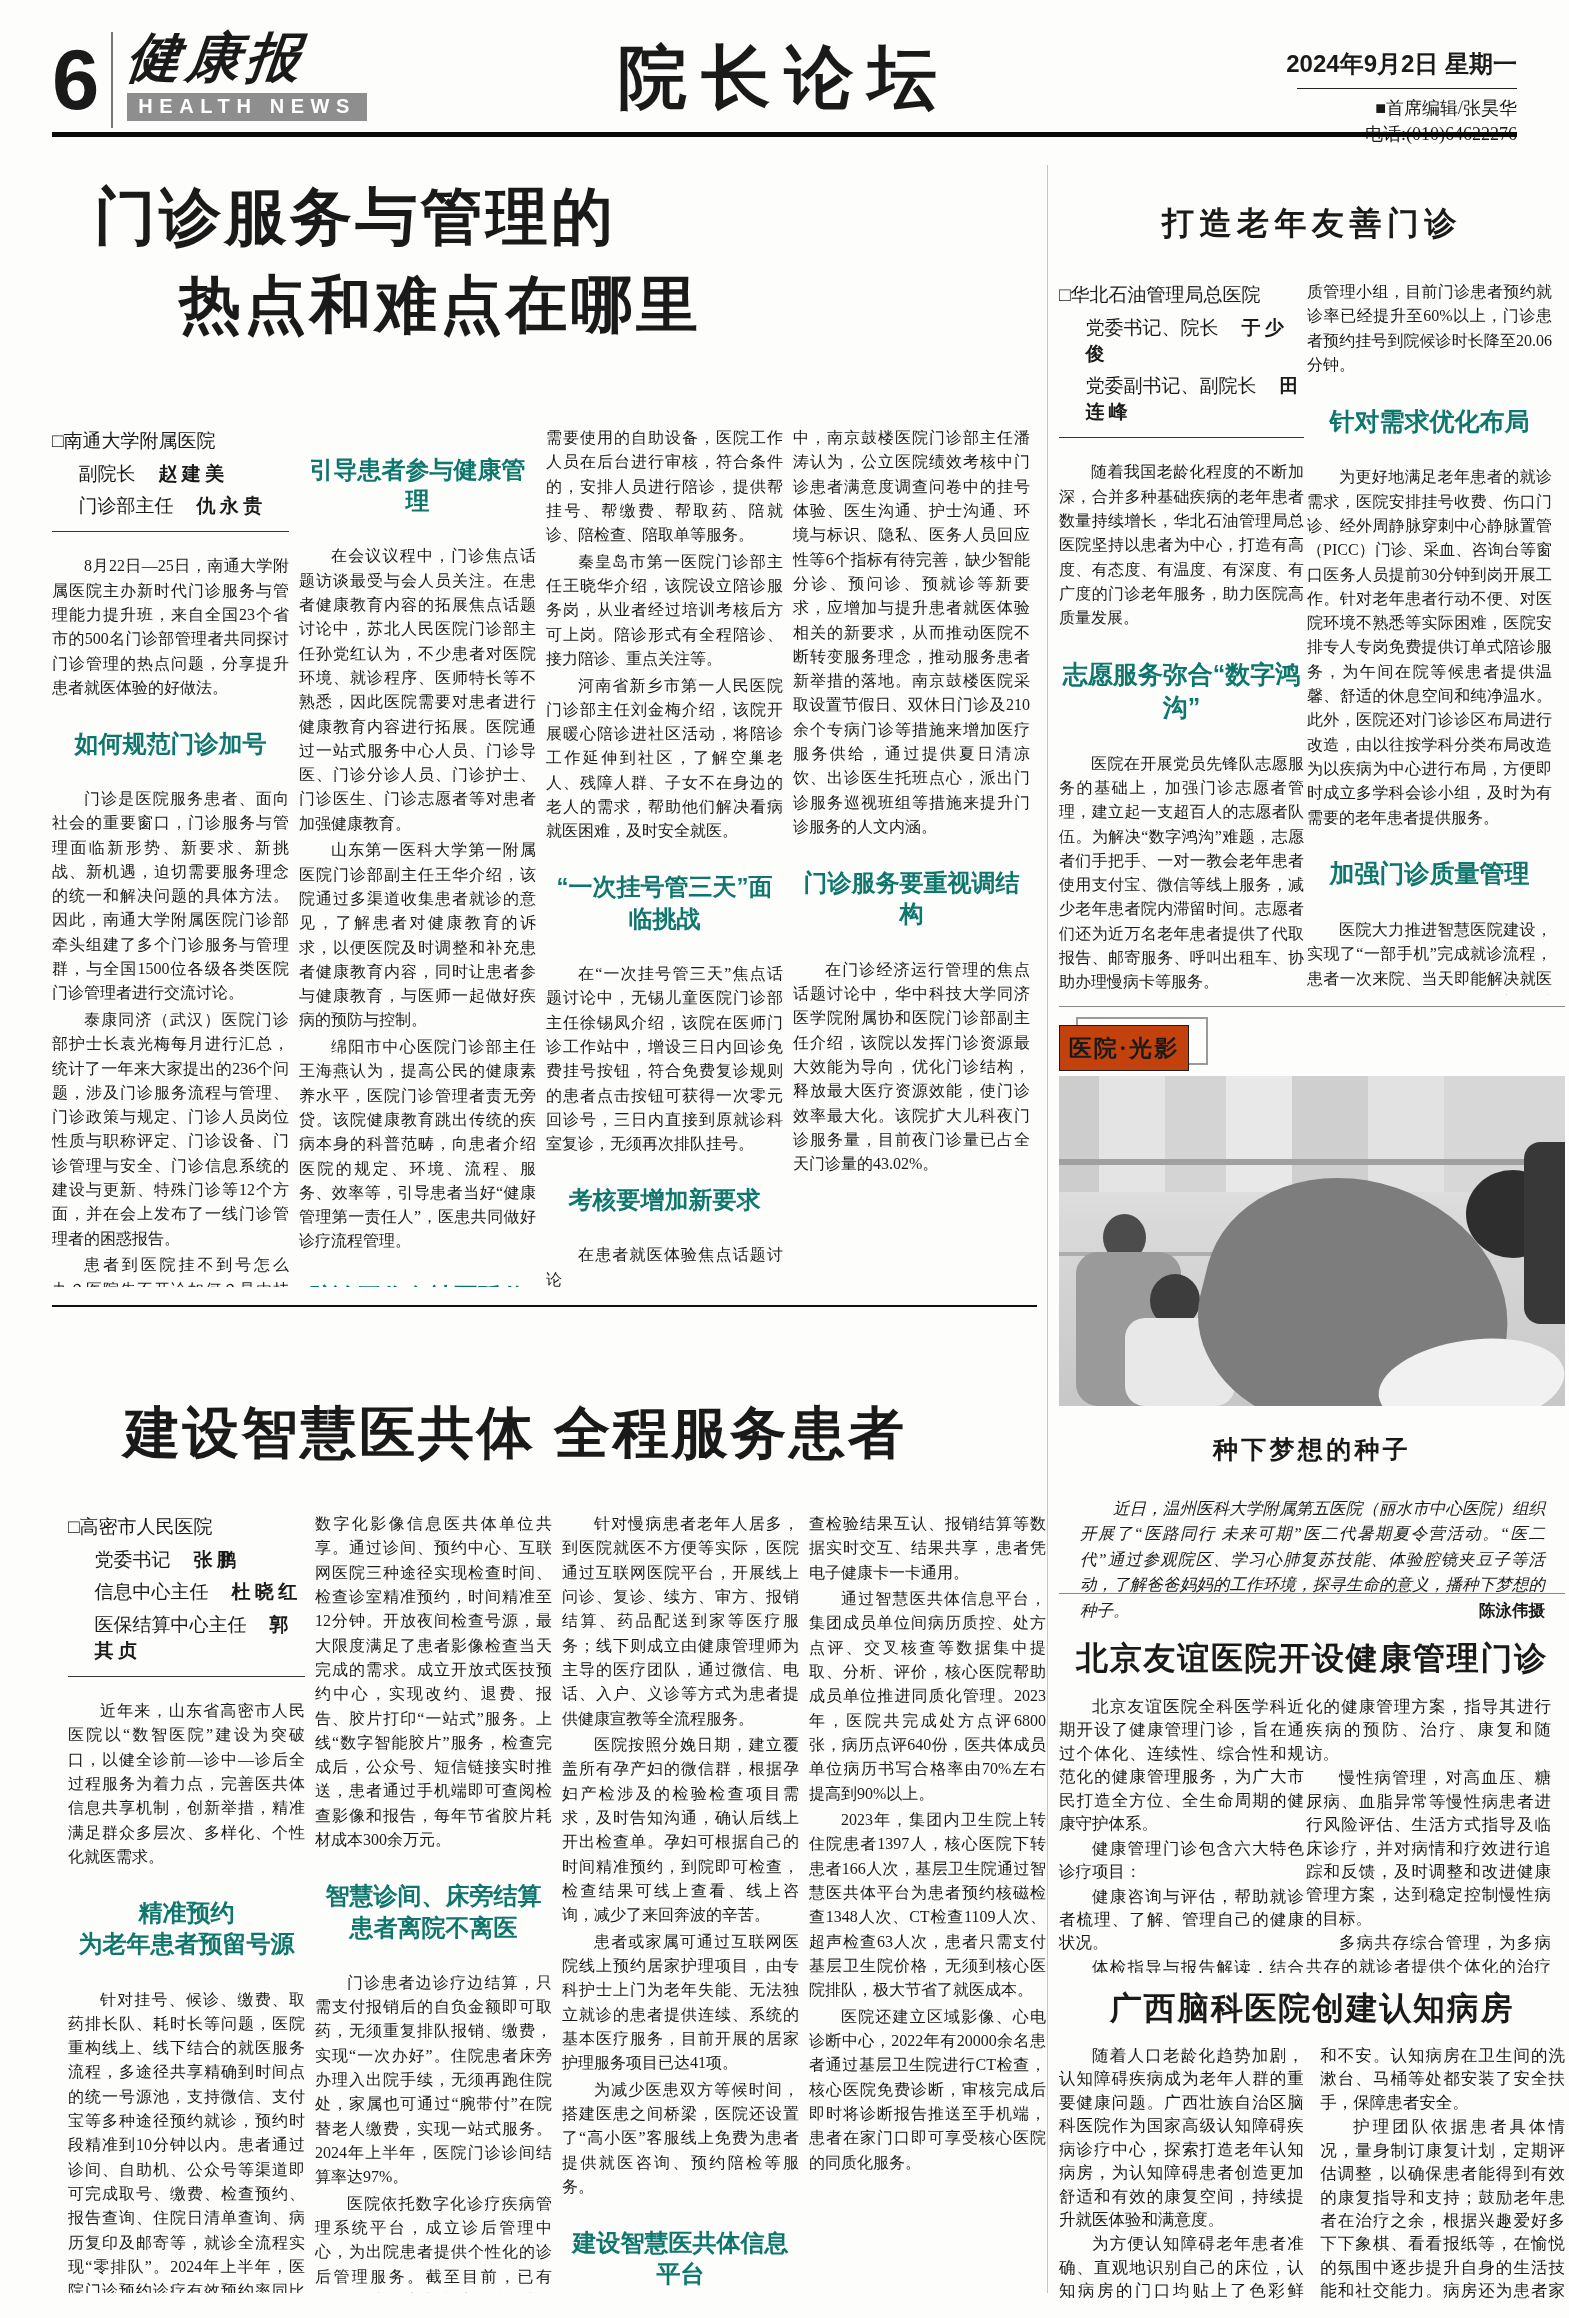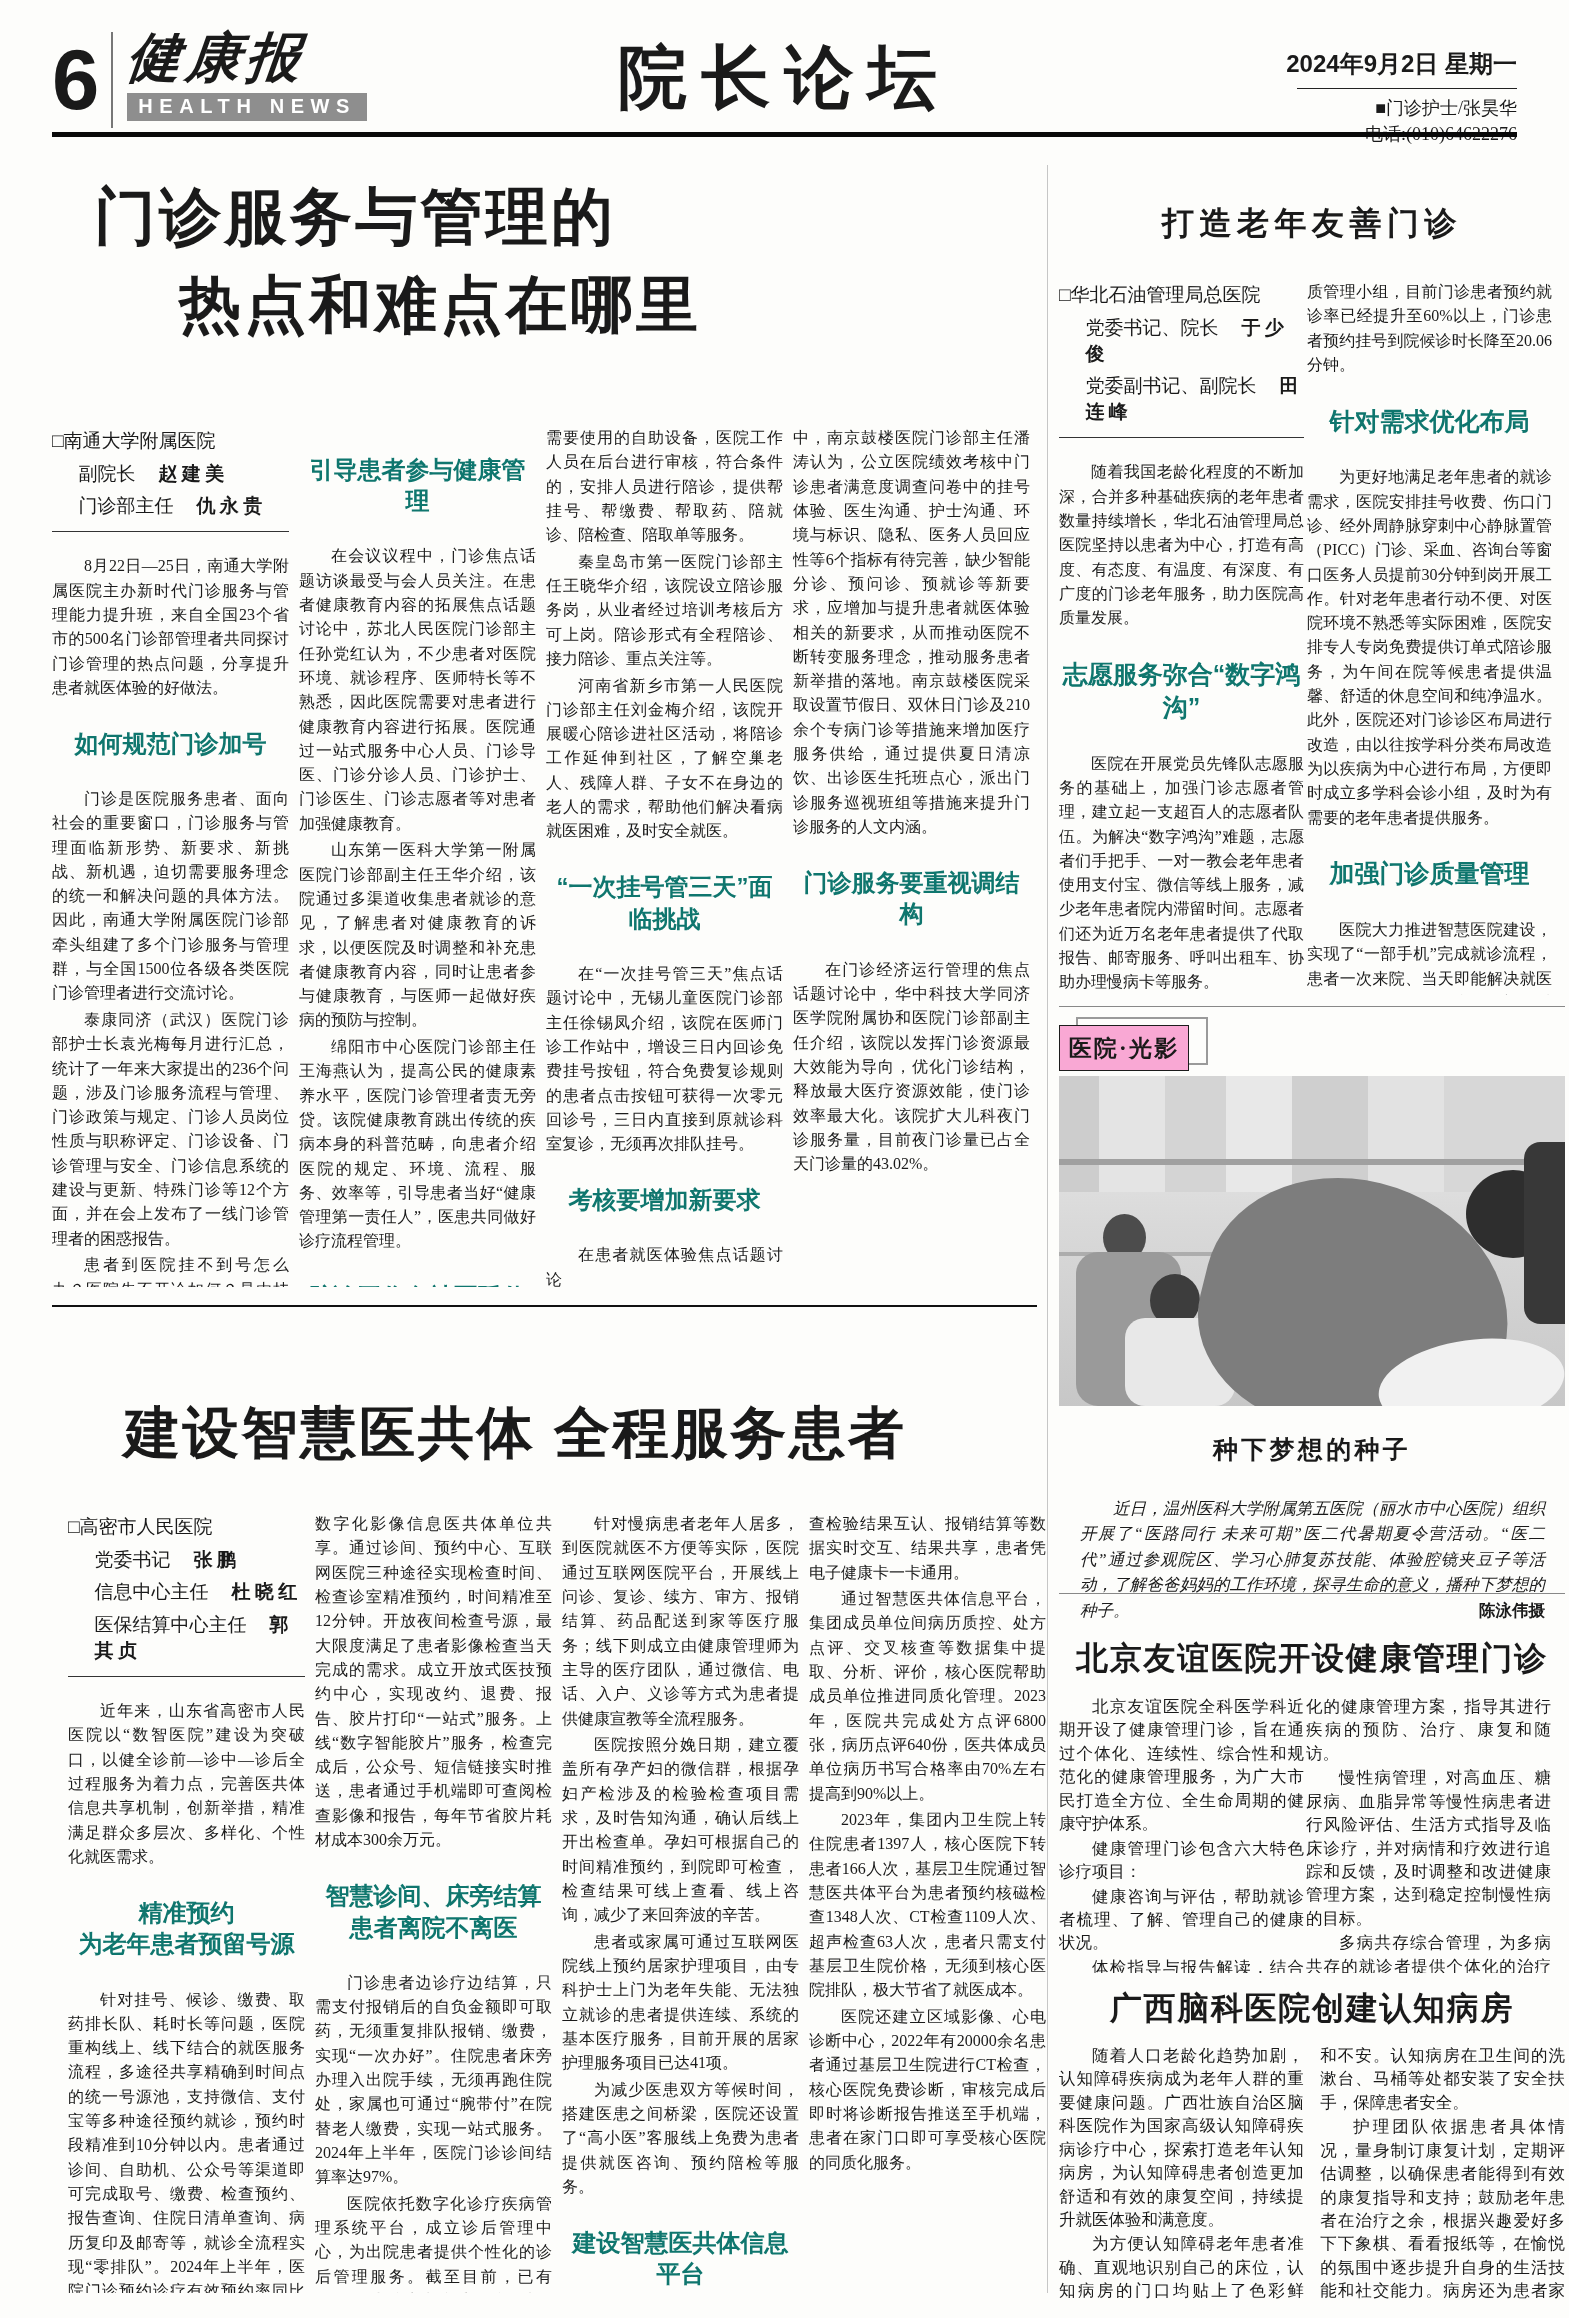--- a/index.html
+++ b/index.html
@@ -53,21 +53,21 @@
   .r1-headline{position:absolute;left:1059px;top:202px;width:506px;text-align:center;
                font-family:"Liberation Sans",sans-serif;font-weight:900;font-size:32px;letter-spacing:5.5px;}
   .r1-cols{left:1059px;top:280px;width:506px;height:715px;gap:3px;}
   .r1-cols .col{width:245px;height:100%;}
   .r1-cols .subhead{font-size:25px;}
   
   .photo-rule{position:absolute;left:1059px;width:506px;height:1.1px;background:#888;}
   .photo-tag{position:absolute;left:1059px;top:1025px;width:128px;height:44px;}
   .photo-tag .shadowbox{position:absolute;left:16.5px;top:-7.7px;width:100%;height:100%;border:2.2px solid #9a9a9a;}
   .photo-tag .mainbox{position:absolute;left:0;top:0;width:100%;height:100%;border:1.7px solid #1c1c1c;
-      background:#f9a8d4;display:flex;align-items:center;justify-content:center;
+      background:#c2410c;display:flex;align-items:center;justify-content:center;
       font-size:23px;font-weight:bold;letter-spacing:2.2px;}
   .photo{position:absolute;left:1059px;top:1076px;width:506px;height:330px;overflow:hidden;
          background:linear-gradient(180deg,#ececec 0%,#d9d9d9 45%,#c7c7c7 100%);}
   .ph{position:absolute;}
   .photo-caption-title{position:absolute;left:1059px;top:1433px;width:506px;text-align:center;
       font-family:"Liberation Sans",sans-serif;font-weight:bold;font-size:25px;letter-spacing:3.3px;}
   .photo-caption{position:absolute;left:1080px;top:1479px;width:465px;font-style:italic;
       font-size:16.5px;line-height:1.55;text-align:justify;text-indent:2em;}
   .photo-caption .credit{float:right;font-style:normal;font-weight:bold;font-family:"Liberation Sans",sans-serif;}
   
@@ -88,21 +88,21 @@
     <div class="logo-divider"></div>
     <div class="logo-wrap">
       <div class="logo-cn">健康报</div>
       <div class="logo-en">HEALTH NEWS</div>
     </div>
   </div>
   <div class="masthead-title">院长论坛</div>
   <div class="header-meta">
     <div class="header-date">2024年9月2日 星期一</div>
     <hr class="meta-rule">
-    <div class="header-editor">■门诊护士/张昊华</div>
+    <div class="header-editor">■首席编辑/张昊华</div>
     <div class="header-phone">电话:(010)64622276</div>
   </div>
   <div class="header-rule"></div>
 
   <div class="a1-headline">
     <div class="hl1">门诊服务与管理的</div>
     <div class="hl2">热点和难点在哪里</div>
   </div>
   <div class="cols a1-cols">
     <div class="col">

